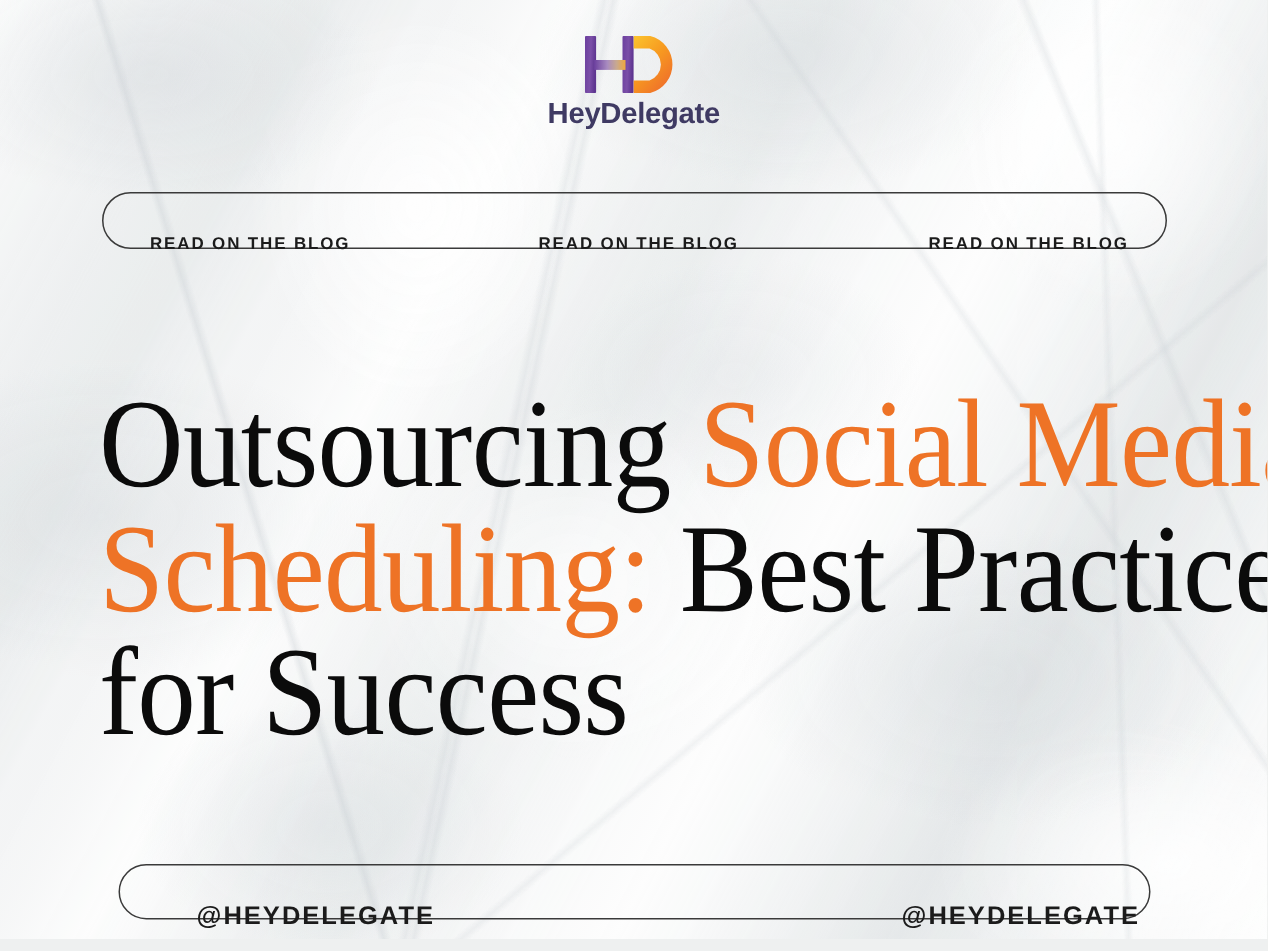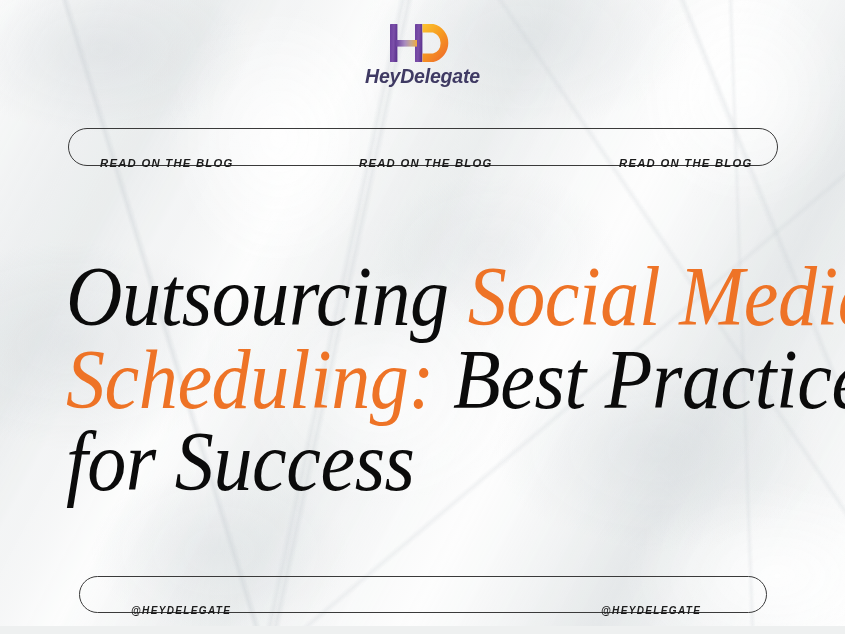--- a/index.html
+++ b/index.html
@@ -13,21 +13,20 @@
     font-family: "Liberation Sans", sans-serif;
     background: #eef0f0;
   }
 
   #canvas {
     position: relative;
     width: 845px;
     height: 626px;
     background-color: #eef0ef;
     overflow: hidden;
-    font-style: italic;
   }
 
   
   .paper-tex {
     position: absolute;
     inset: 0;
     pointer-events: none;
   }
   .tex-a {
     background:
@@ -116,21 +115,21 @@
     font-weight: 700;
     color: #1b1b1b;
     white-space: nowrap;
     margin-top: 32px;
   }
   #top-pill .pill-item {
     font-size: 11.3px;
     letter-spacing: 1.25px;
   }
   #bottom-pill .pill-item {
-    font-size: 10px;
+    font-size: 17px;
     letter-spacing: 1.35px;
   }
   #top-pill .pill-item:nth-child(1) { position:absolute; left: 31px; }
   #top-pill .pill-item:nth-child(2) { position:absolute; left: 290px; }
   #top-pill .pill-item:nth-child(3) { position:absolute; left: 550px; }
 
   #bottom-pill .pill-item:nth-child(1) { position:absolute; left: 51px; }
   #bottom-pill .pill-item:nth-child(2) { position:absolute; left: 521px; }
 
   

